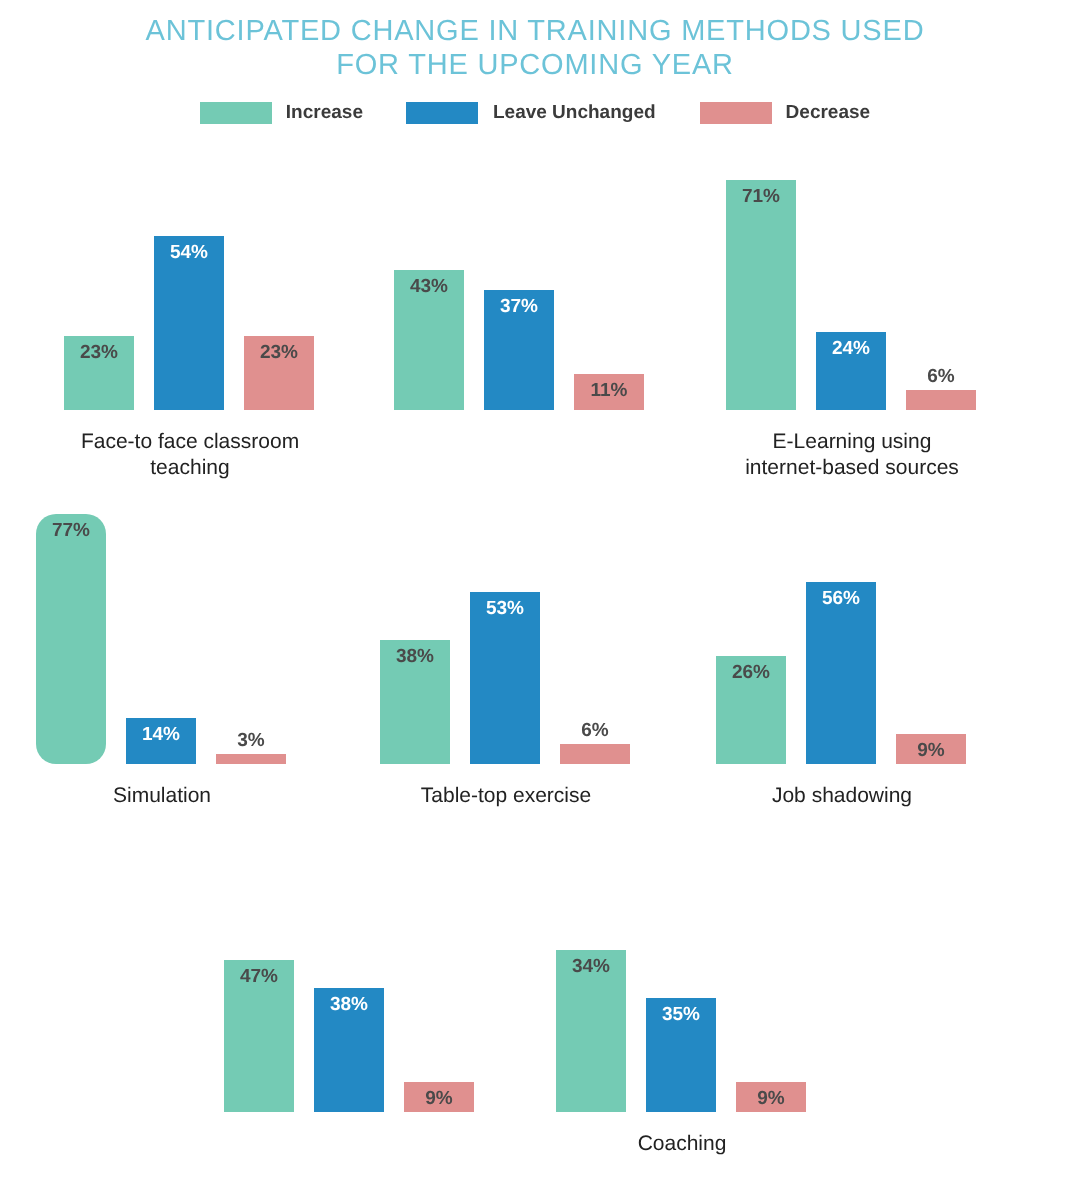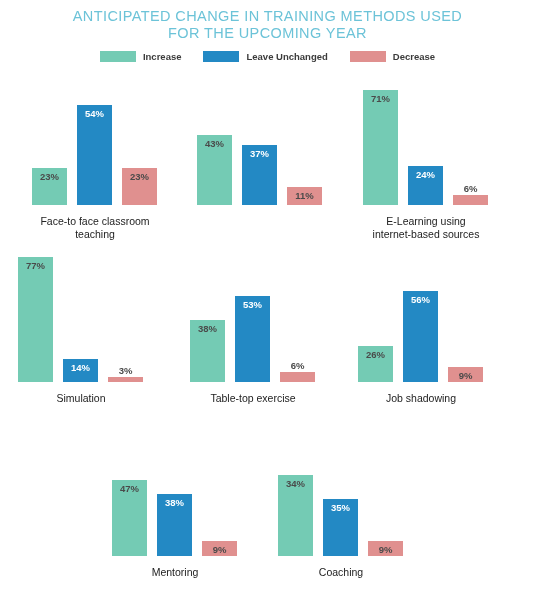--- a/index.html
+++ b/index.html
@@ -90,21 +90,21 @@
     <span class="legend-label">Decrease</span>
   </div>
 </div>
 
 <div id="charts">
     <div class="panel" style="left: 32px; top: 45px; height: 160px;">
       <div class="plot" style="height: 160px;">
         <div class="bar" style="left: 0px; width: 35px; height: 37px; background: rgb(116, 203, 180);">
           <span class="val" style="color: rgb(74, 74, 74);">23%</span>
         </div>
-        <div class="bar" style="left: 45px; width: 35px; height: 100px; background: rgb(35, 137, 196);">
+        <div class="bar" style="left: 45px; width: 35px; height: 87px; background: rgb(35, 137, 196);">
           <span class="val" style="color: rgb(255, 255, 255);">54%</span>
         </div>
         <div class="bar" style="left: 90px; width: 35px; height: 37px; background: rgb(224, 144, 143);">
           <span class="val" style="color: rgb(74, 74, 74);">23%</span>
         </div>
         <div class="cat-label">Face-to face classroom
 teaching</div>
       </div>
     </div>
     <div class="panel" style="left: 197px; top: 45px; height: 160px;">
@@ -130,21 +130,21 @@
         </div>
         <div class="bar tiny" style="left: 90px; width: 35px; height: 10px; background: rgb(224, 144, 143);">
           <span class="val" style="color: rgb(74, 74, 74);">6%</span>
         </div>
         <div class="cat-label">E-Learning using
 internet-based sources</div>
       </div>
     </div>
     <div class="panel" style="left: 18px; top: 222px; height: 160px;">
       <div class="plot" style="height: 160px;">
-        <div class="bar" style="left: 0px; width: 35px; height: 125px; background: rgb(116, 203, 180);">
+        <div class="bar" style="left: 0px; width: 35px; height: 125px; background: rgb(116, 203, 180); border-radius: 10px;">
           <span class="val" style="color: rgb(74, 74, 74);">77%</span>
         </div>
         <div class="bar" style="left: 45px; width: 35px; height: 23px; background: rgb(35, 137, 196);">
           <span class="val" style="color: rgb(255, 255, 255);">14%</span>
         </div>
         <div class="bar tiny" style="left: 90px; width: 35px; height: 5px; background: rgb(224, 144, 143);">
           <span class="val" style="color: rgb(74, 74, 74);">3%</span>
         </div>
         <div class="cat-label">Simulation</div>
       </div>
@@ -158,21 +158,21 @@
           <span class="val" style="color: rgb(255, 255, 255);">53%</span>
         </div>
         <div class="bar tiny" style="left: 90px; width: 35px; height: 10px; background: rgb(224, 144, 143);">
           <span class="val" style="color: rgb(74, 74, 74);">6%</span>
         </div>
         <div class="cat-label">Table-top exercise</div>
       </div>
     </div>
     <div class="panel" style="left: 358px; top: 222px; height: 160px;">
       <div class="plot" style="height: 160px;">
-        <div class="bar" style="left: 0px; width: 35px; height: 36px; background: rgb(116, 203, 180);">
+        <div class="bar" style="left: 0px; width: 35px; height: 54px; background: rgb(116, 203, 180);">
           <span class="val" style="color: rgb(74, 74, 74);">26%</span>
         </div>
         <div class="bar" style="left: 45px; width: 35px; height: 91px; background: rgb(35, 137, 196);">
           <span class="val" style="color: rgb(255, 255, 255);">56%</span>
         </div>
         <div class="bar" style="left: 90px; width: 35px; height: 15px; background: rgb(224, 144, 143);">
           <span class="val" style="color: rgb(74, 74, 74);">9%</span>
         </div>
         <div class="cat-label">Job shadowing</div>
       </div>
@@ -181,21 +181,20 @@
       <div class="plot" style="height: 160px;">
         <div class="bar" style="left: 0px; width: 35px; height: 76px; background: rgb(116, 203, 180);">
           <span class="val" style="color: rgb(74, 74, 74);">47%</span>
         </div>
         <div class="bar" style="left: 45px; width: 35px; height: 62px; background: rgb(35, 137, 196);">
           <span class="val" style="color: rgb(255, 255, 255);">38%</span>
         </div>
         <div class="bar" style="left: 90px; width: 35px; height: 15px; background: rgb(224, 144, 143);">
           <span class="val" style="color: rgb(74, 74, 74);">9%</span>
         </div>
-        <div class="cat-label">Mentoring</div>
       </div>
     </div>
     <div class="panel" style="left: 278px; top: 396px; height: 160px;">
       <div class="plot" style="height: 160px;">
         <div class="bar" style="left: 0px; width: 35px; height: 81px; background: rgb(116, 203, 180);">
           <span class="val" style="color: rgb(74, 74, 74);">34%</span>
         </div>
         <div class="bar" style="left: 45px; width: 35px; height: 57px; background: rgb(35, 137, 196);">
           <span class="val" style="color: rgb(255, 255, 255);">35%</span>
         </div>

